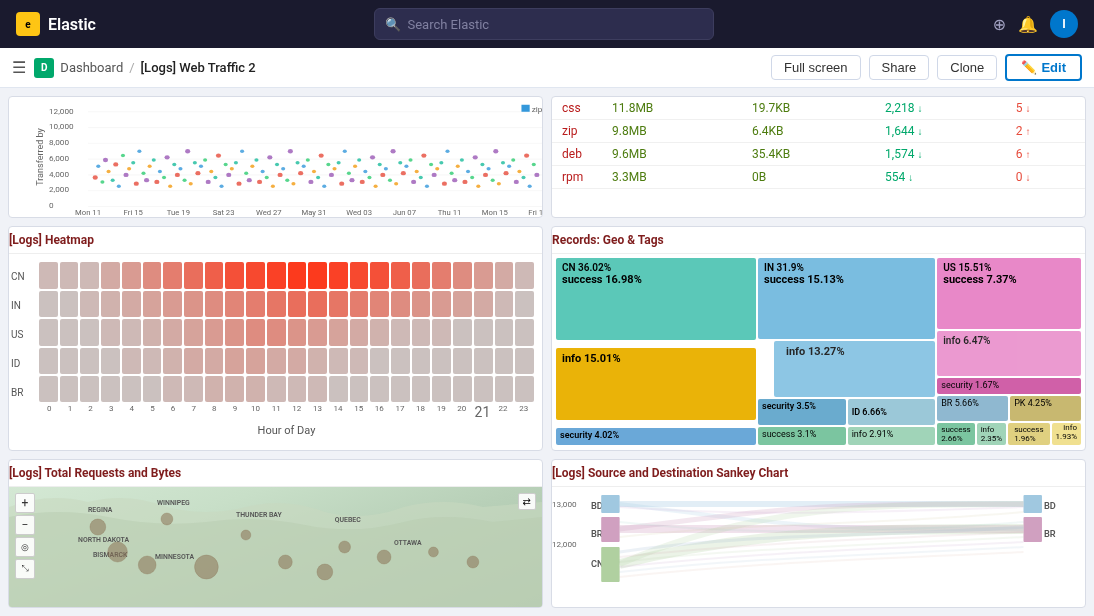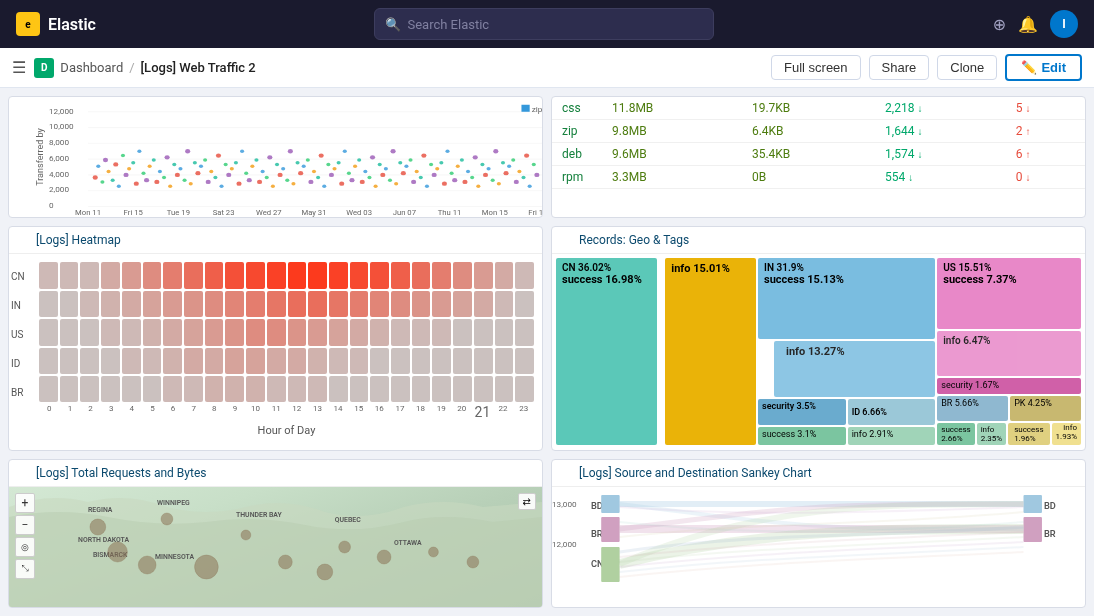--- a/index.html
+++ b/index.html
@@ -83,43 +83,43 @@
       overflow: hidden;
     }
 
     .panel {
       background: #fff;
       border: 1px solid #d8dce6;
       border-radius: 4px;
       overflow: hidden;
     }
     .panel-title {
-      font-size: 12px; font-weight: 400; color: #0c4a6e;
-      padding: 6px 27px; border-bottom: 1px solid #eee;
+      font-size: 12px; font-weight: 700; color: #7f1d1d;
+      padding: 6px 0; border-bottom: 1px solid #eee;
     }
 
     
     .scatter-panel { grid-column: 1; }
     .scatter-area {
       height: 120px;
       position: relative;
       padding: 6px 0 0 40px;
       overflow: hidden;
     }
     .y-axis-label {
       position: absolute; left: 2px; top: 50%;
       transform: translateY(-50%) rotate(-90deg);
       font-size: 9px; color: #666; white-space: nowrap;
     }
 
     
     .table-panel { grid-column: 2; }
     .data-table { width: 100%; border-collapse: collapse; font-size: 12px; }
     .data-table td { padding: 4px 10px; border-bottom: 1px solid #f0f0f0; }
-    .data-table .col-type { color: #15803d; width: 50px; }
+    .data-table .col-type { color: #b91c1c; width: 50px; }
     .data-table .col-bytes { color: #4d7c0f; }
 
     
     .heatmap-panel {}
     .heatmap-area {
       padding: 4px 8px 20px 30px;
       position: relative;
       height: 190px;
     }
     .heatmap-grid {
@@ -590,27 +590,32 @@
       <div class="heatmap-x-label">Hour of Day</div>
     </div>
   </div>
 
   <div class="panel treemap-panel" style="grid-column:2; grid-row:2;">
     <div class="panel-title">Records: Geo &amp; Tags</div>
     <div style="padding:4px; height:195px; overflow:hidden;">
 
       <div style="display:flex; height:100%; gap:2px;">
 
-        <div style="flex:3.6; display:flex; flex-direction:row; gap:8px;">
+        <div style="flex:3.6; display:flex; flex-direction:column; gap:8px;">
           <div style="flex:1.7; background:#5bc8b8; padding:4px 6px; border-radius:2px;">
             <div style="font-size:10px;font-weight:600;color:#000;">CN 36.02%</div>
             <div style="font-size:11px;font-weight:700;color:#000;">success 16.98%</div>
           </div>
           <div style="flex:1.5; background:#eab308; padding:4px 6px; border-radius:2px;">
             <div style="font-size:11px;font-weight:700;color:#000;">info 15.01%</div>
+          </div>
+          <div style="flex:0.4; display:flex; gap:2px;">
+            <div style="flex:1; background:#6aa8d8; padding:2px 4px; border-radius:2px;">
+              <div style="font-size:9px;font-weight:600;color:#000;">security 4.02%</div>
+            </div>
           </div>
         </div>
 
         <div style="flex:3.19; display:flex; flex-direction:column; gap:2px;">
           <div style="flex:2; background:#7abde0; padding:4px 6px; border-radius:2px;">
             <div style="font-size:10px;font-weight:600;color:#000;">IN 31.9%</div>
             <div style="font-size:11px;font-weight:700;color:#000;">success 15.13%</div>
           </div>
           <div style="flex:1.3; background:#7abde0; padding:4px 12px; border-radius:2px; opacity:0.85;margin-left:16px;">
             <div style="font-size:11px;font-weight:700;color:#000;">info 13.27%</div>

